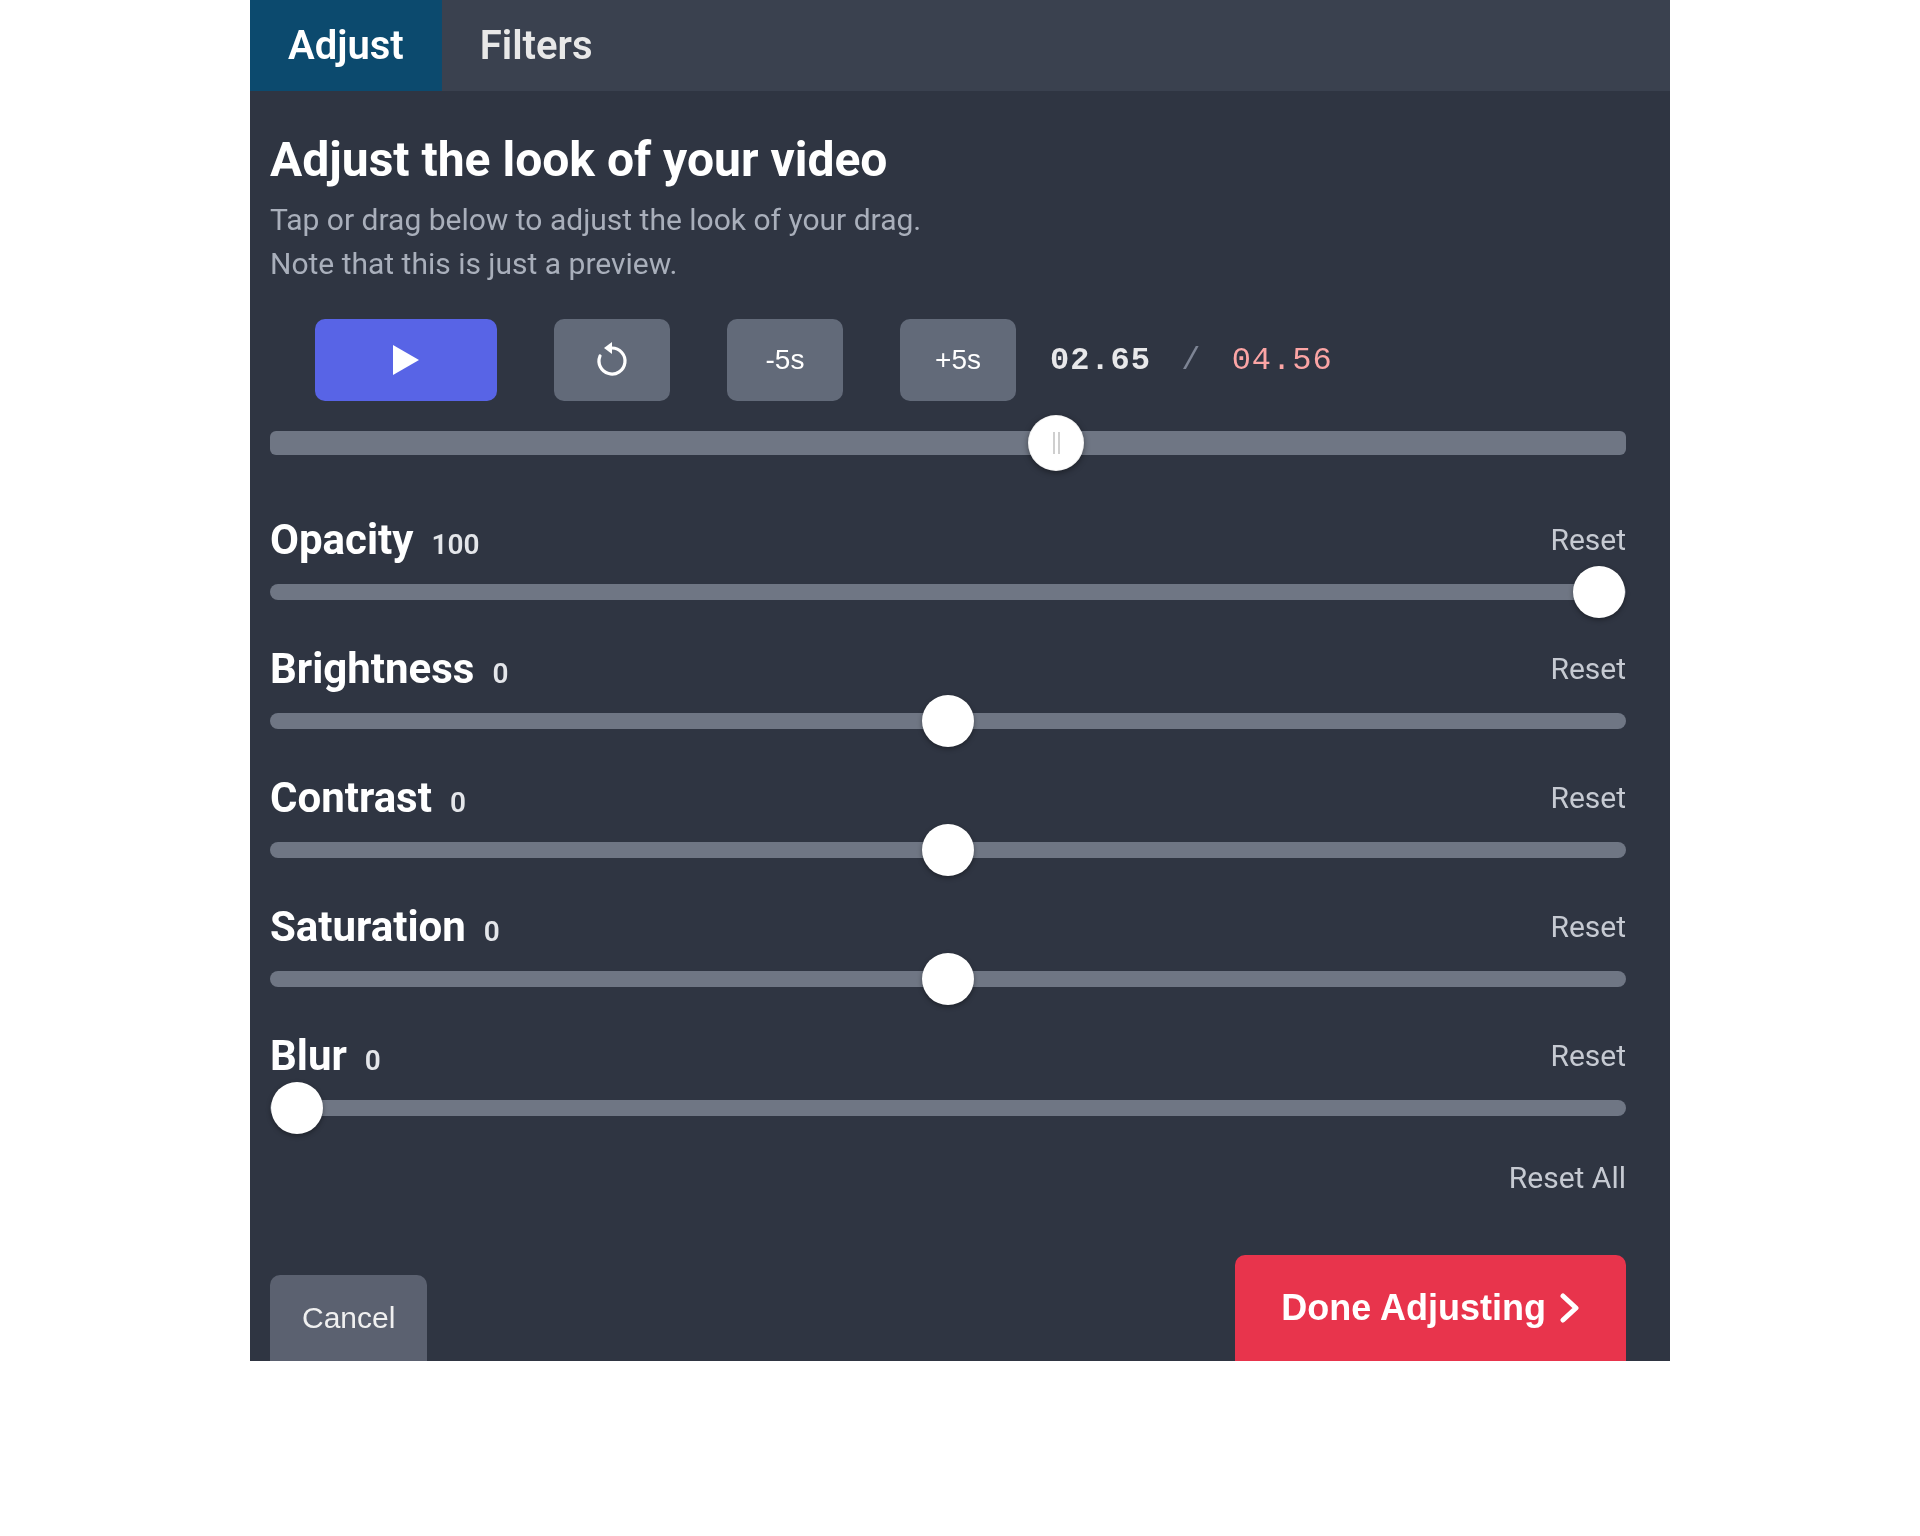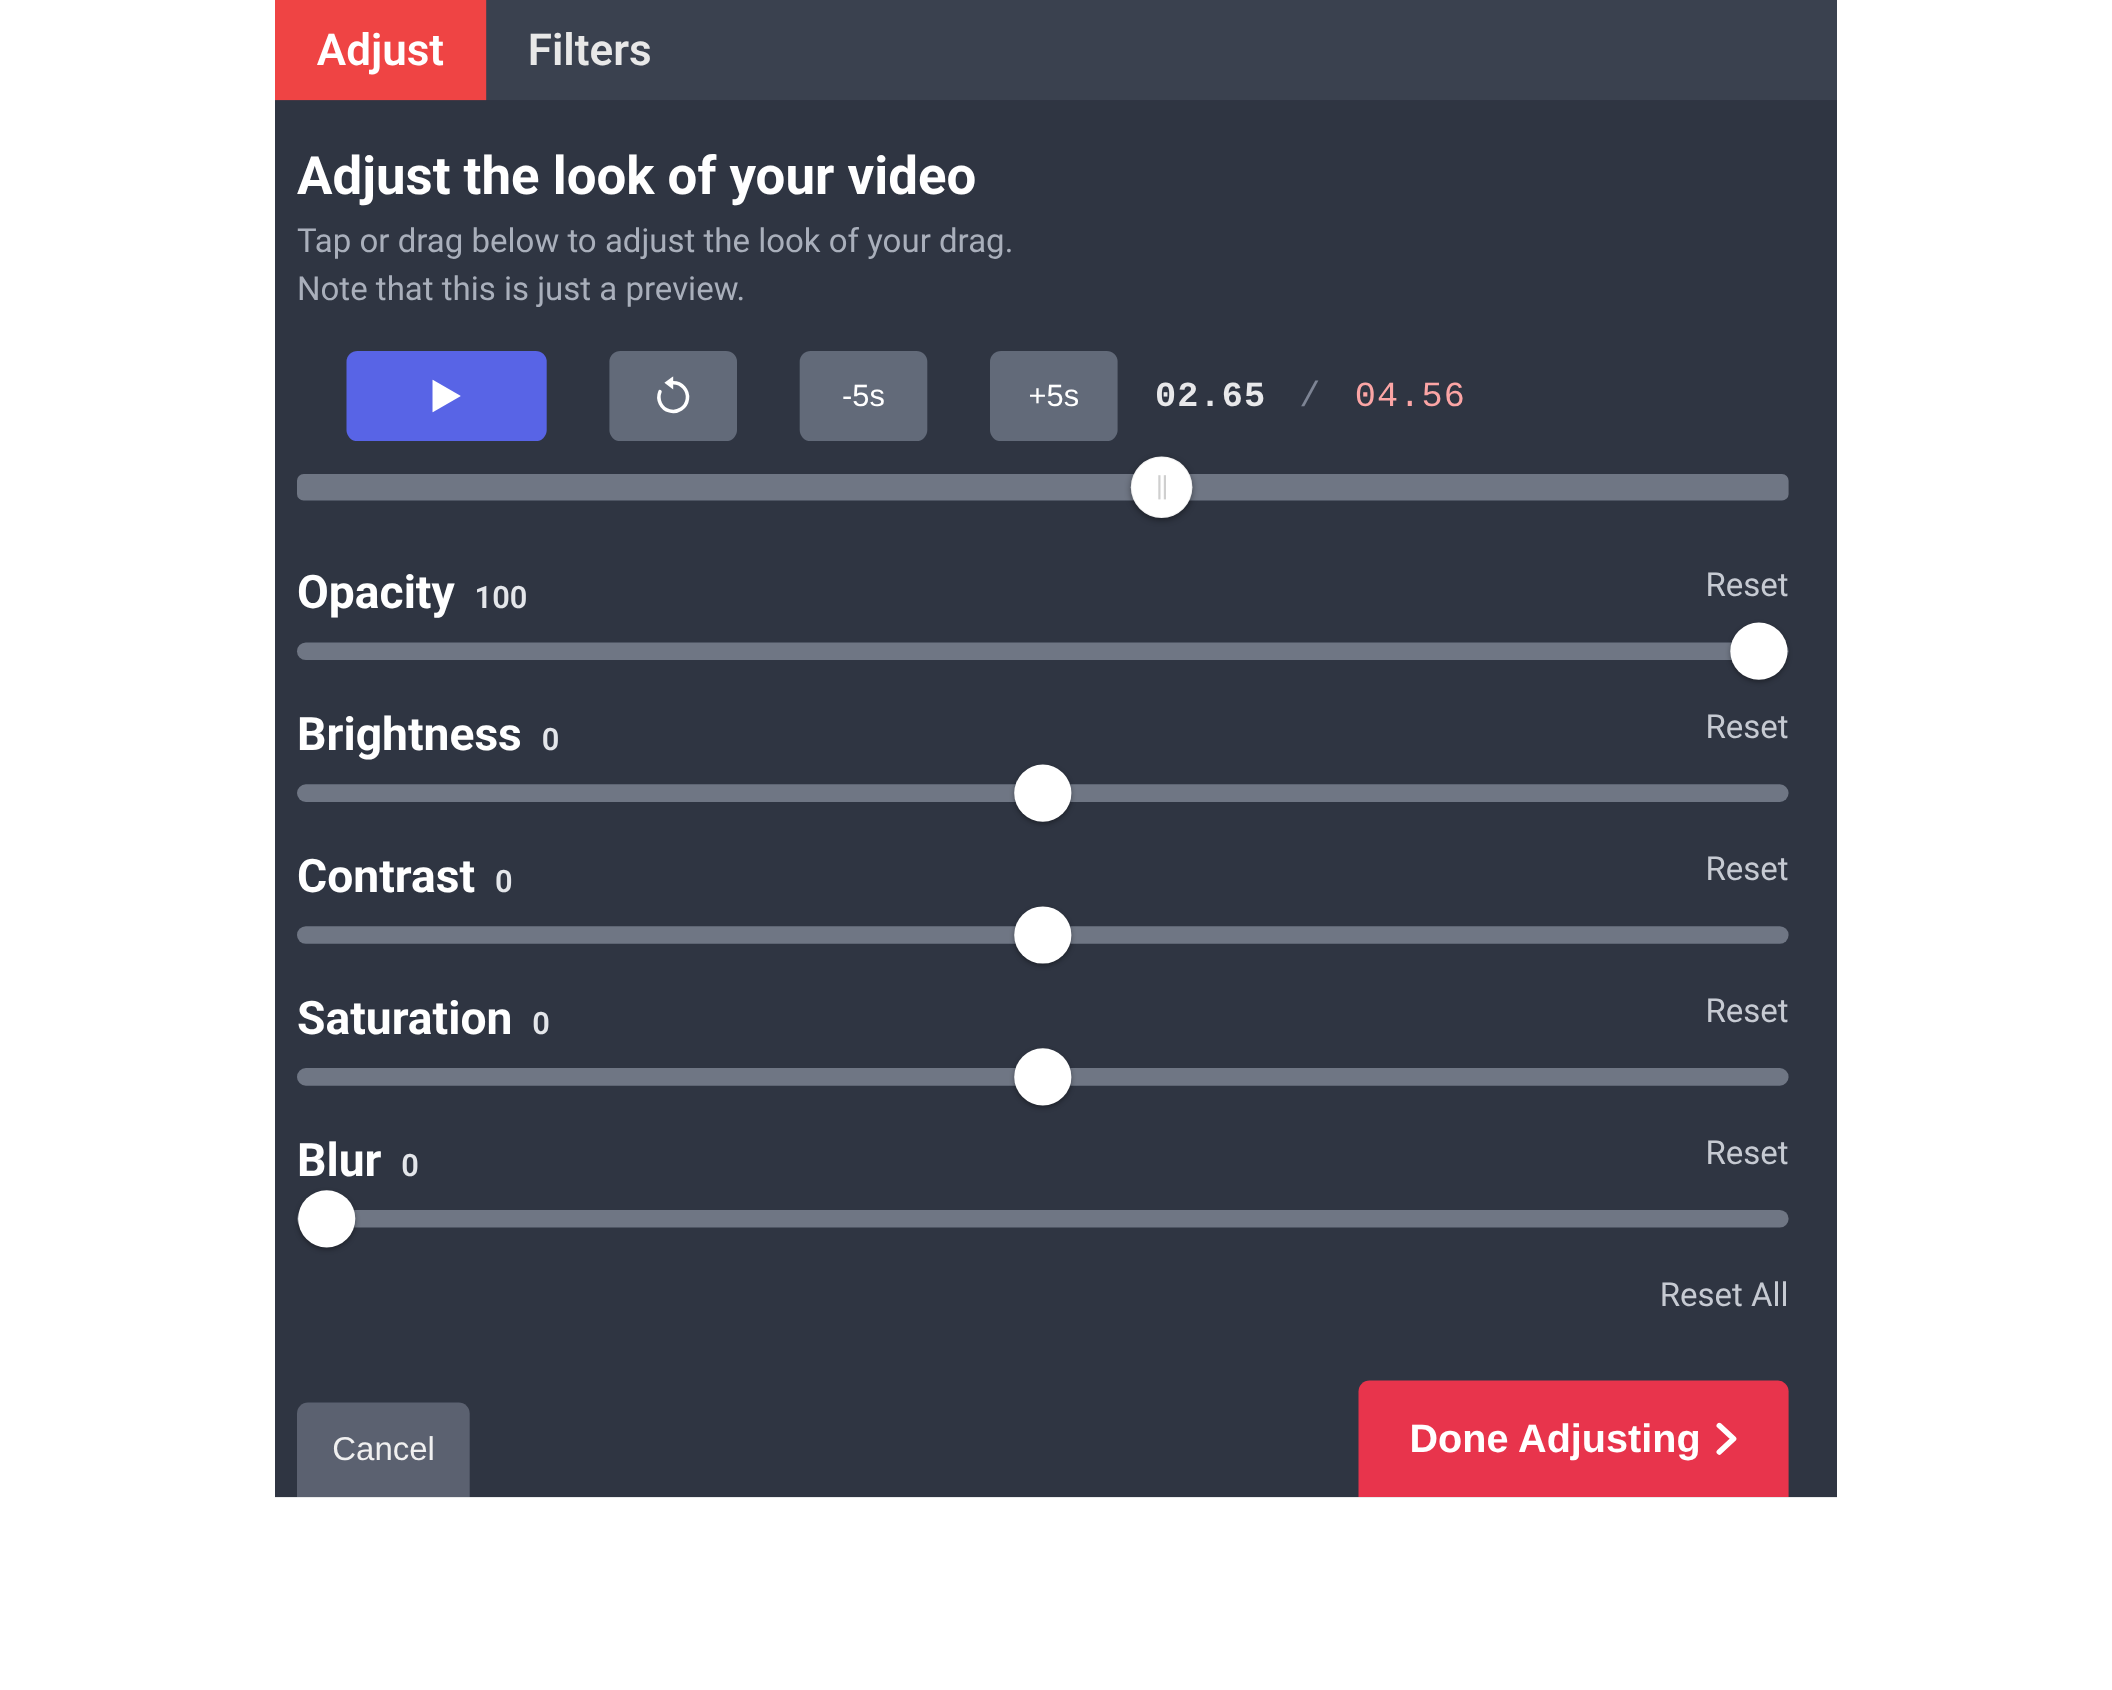--- a/index.html
+++ b/index.html
@@ -29,21 +29,21 @@
     background: #3a414f;
   }
   .tab {
     padding: 22px 38px;
     font-size: 40px;
     font-weight: 600;
     color: #e8e8e8;
     cursor: pointer;
   }
   .tab.active {
-    background: #ef4444;
+    background: #0c4a6e;
     color: #ffffff;
   }
   .content {
     padding: 40px 44px 0 20px;
   }
   .title {
     font-size: 48px;
     font-weight: 700;
     color: #ffffff;
     margin-bottom: 10px;
@@ -116,21 +116,21 @@
   .scrub-thumb::before, .scrub-thumb::after {
     content: "";
     width: 2px;
     height: 22px;
     background: #cfcfcf;
   }
 
   .slider-group { margin-bottom: 44px; }
   .slider-header {
     display: flex;
-    align-items: flex-start;
+    align-items: center;
     justify-content: space-between;
     margin-bottom: 20px;
     gap: 16px;
   }
   .slider-label-wrap {
     display: flex;
     align-items: baseline;
     gap: 18px;
   }
   .slider-label {

